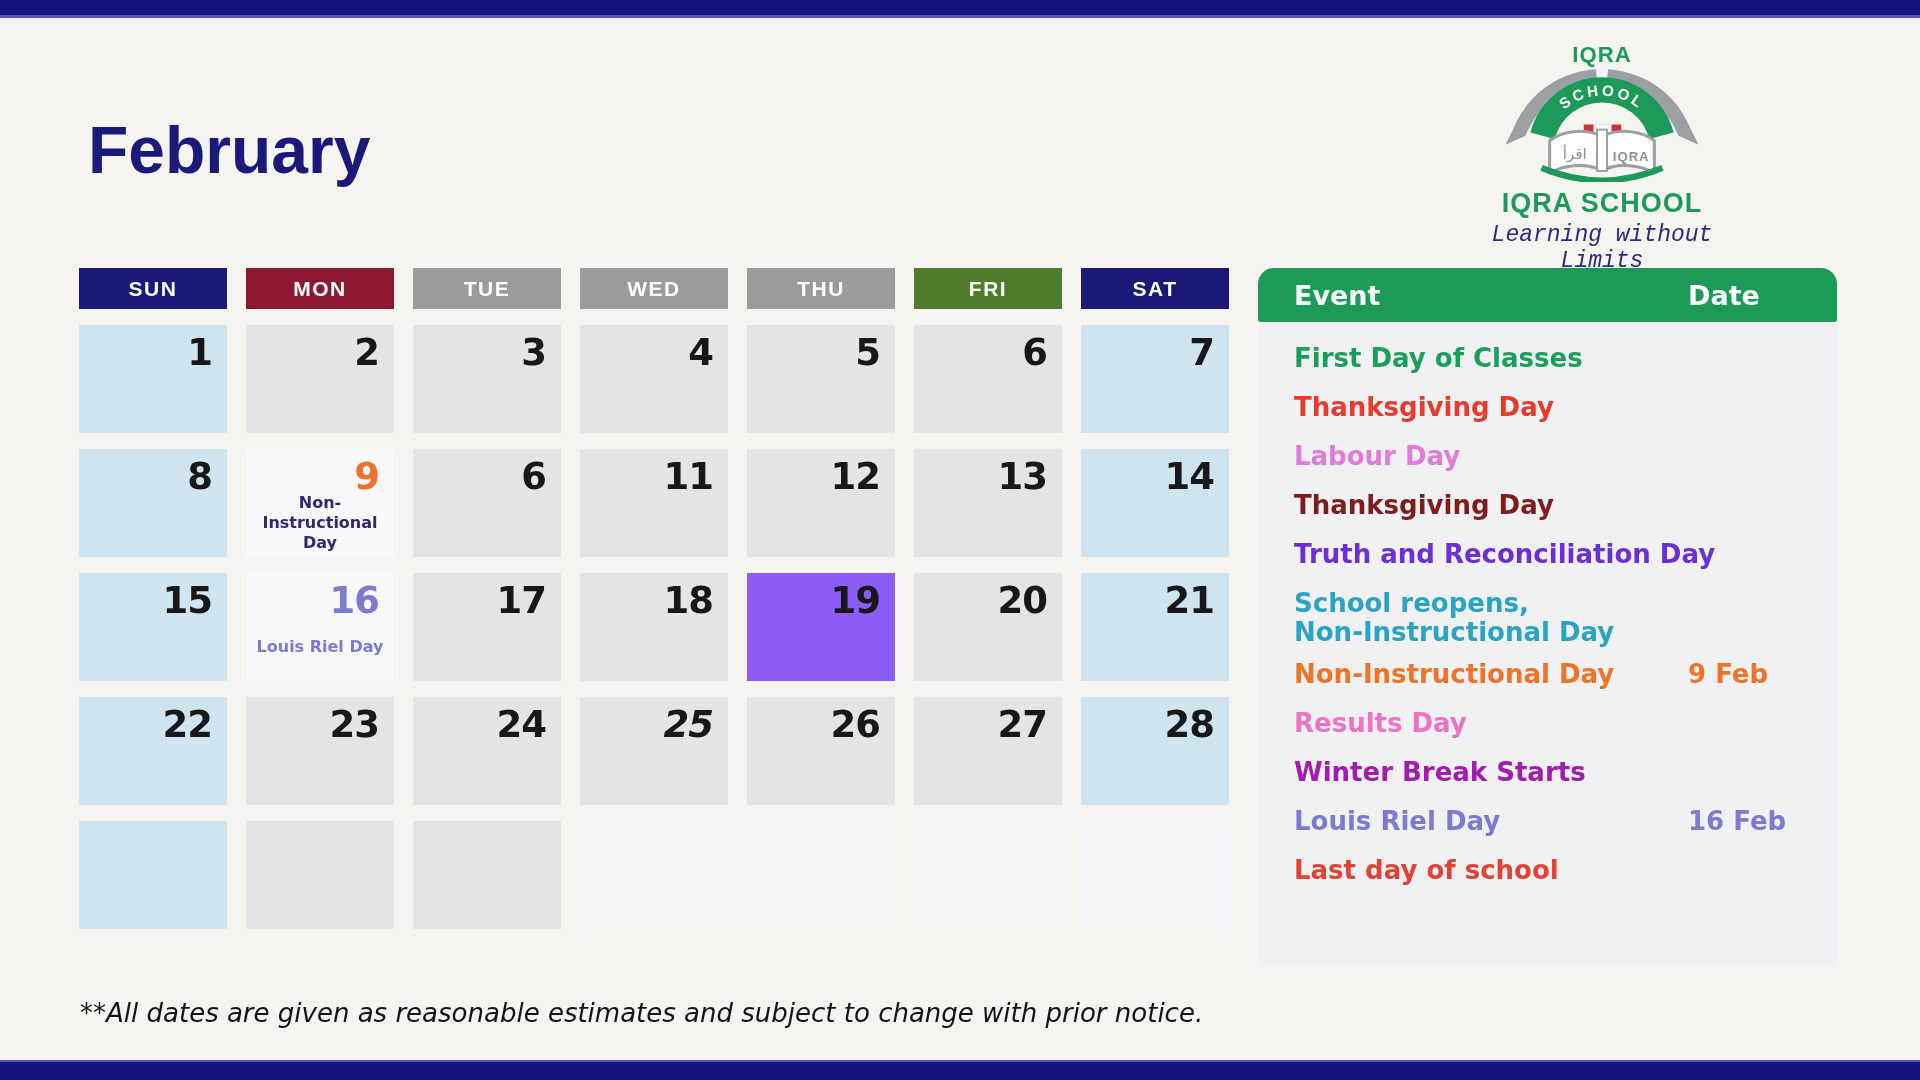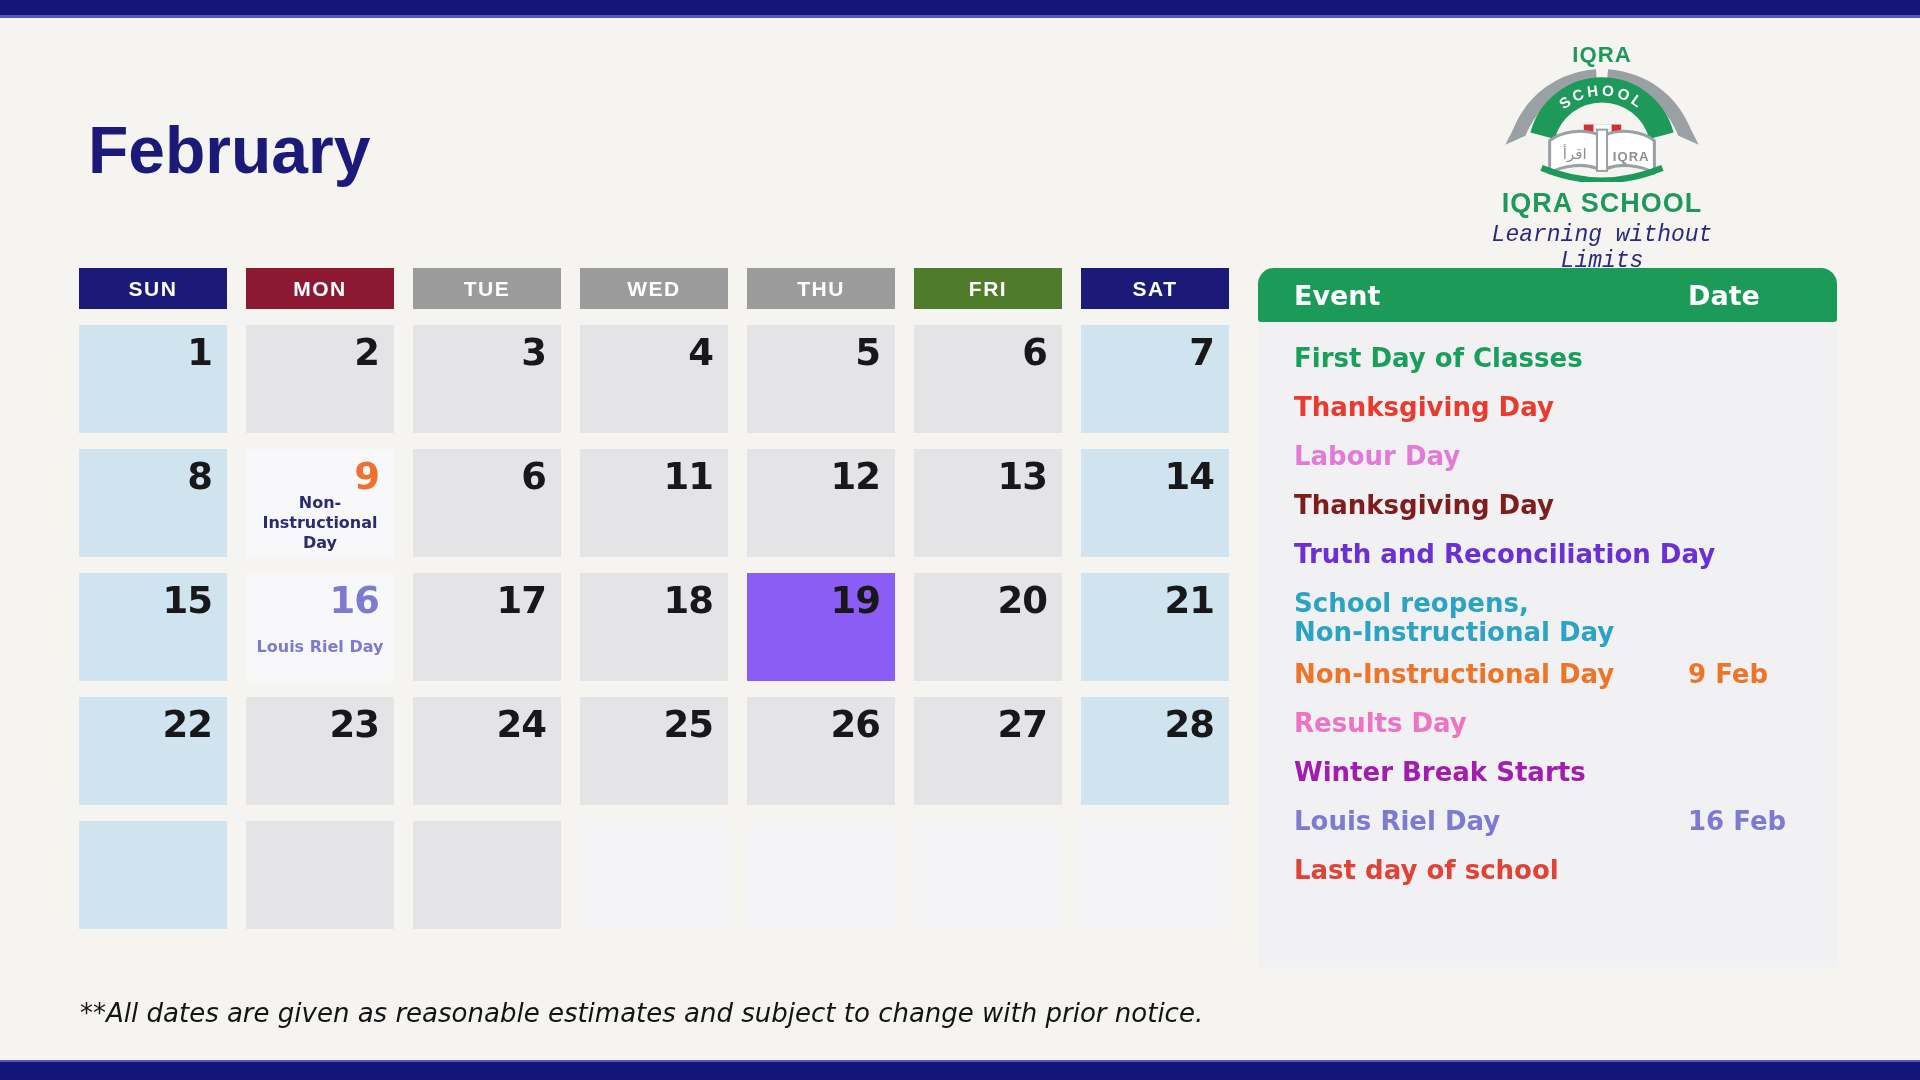--- a/index.html
+++ b/index.html
@@ -176,21 +176,21 @@
       </div>
       <div class="day-cell" style="background: rgb(207, 228, 238);">
         <span class="day-num" style="color: rgb(24, 24, 27);">22</span>
       </div>
       <div class="day-cell" style="background: rgb(228, 228, 230);">
         <span class="day-num" style="color: rgb(24, 24, 27);">23</span>
       </div>
       <div class="day-cell" style="background: rgb(228, 228, 230);">
         <span class="day-num" style="color: rgb(24, 24, 27);">24</span>
       </div>
-      <div class="day-cell" style="background: rgb(228, 228, 230);">
+      <div class="day-cell" style="background: rgb(228, 228, 230); font-style: italic;">
         <span class="day-num" style="color: rgb(24, 24, 27);">25</span>
       </div>
       <div class="day-cell" style="background: rgb(228, 228, 230);">
         <span class="day-num" style="color: rgb(24, 24, 27);">26</span>
       </div>
       <div class="day-cell" style="background: rgb(228, 228, 230);">
         <span class="day-num" style="color: rgb(24, 24, 27);">27</span>
       </div>
       <div class="day-cell" style="background: rgb(207, 228, 238);">
         <span class="day-num" style="color: rgb(24, 24, 27);">28</span>

